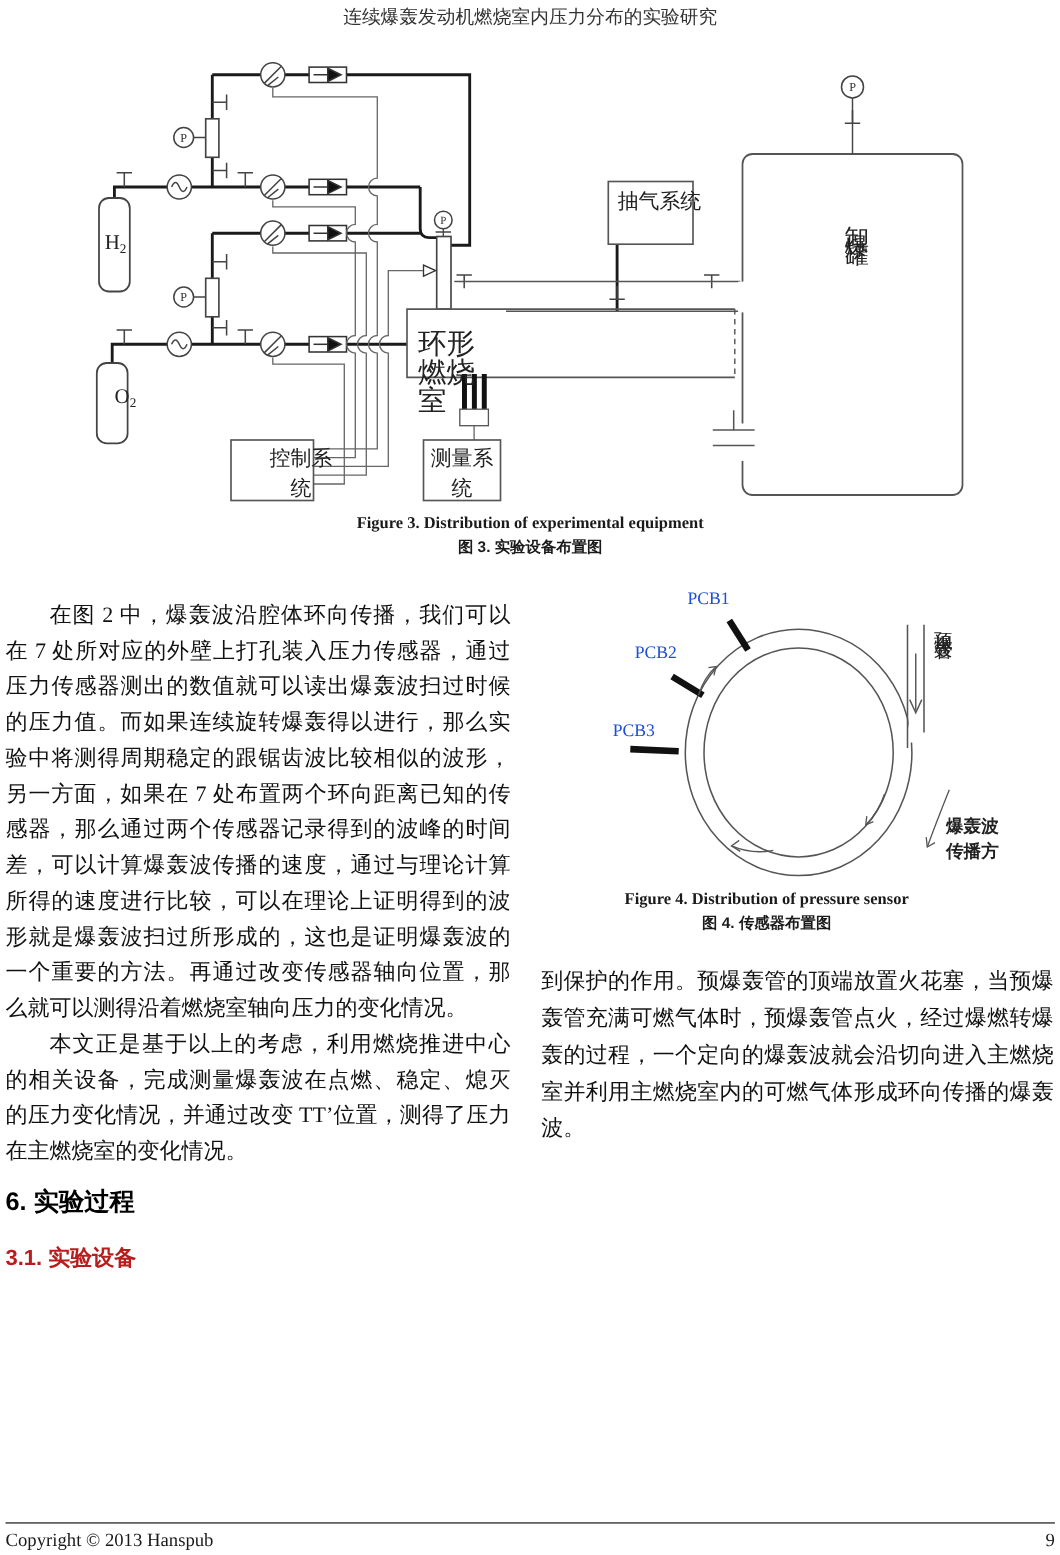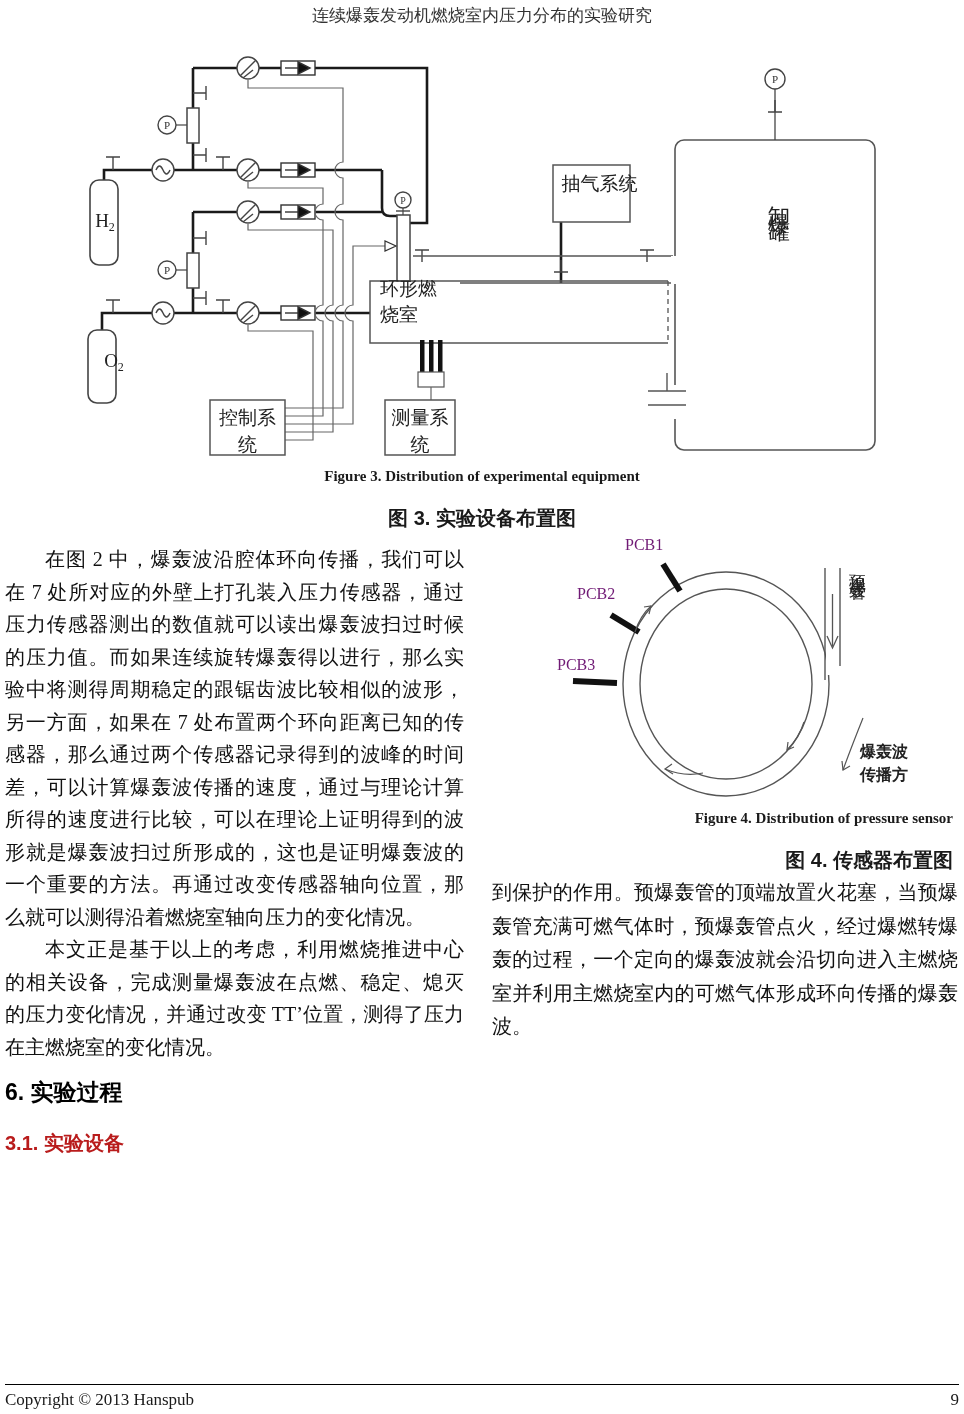--- a/index.html
+++ b/index.html
@@ -7,32 +7,32 @@
        font-family:"Liberation Serif",serif;color:#1a1a1a;}
   .hdr{position:absolute;top:4px;left:0;width:964px;text-align:center;font-size:17px;color:#333;}
   
   .fig3{position:absolute;left:85px;top:48px;width:800px;height:418px;}
   .fig3 svg{position:absolute;left:0;top:0;}
   .flabel{position:absolute;font-family:"Liberation Serif",serif;color:#222;}
   .boxlab{font-size:19px;line-height:27px;text-align:center;}
   .vert{writing-mode:vertical-rl;text-orientation:upright;}
   .cap{position:absolute;text-align:center;font-weight:bold;}
   .cap .en{font-size:15px;font-family:"Liberation Serif",serif;}
-  .cap .zh{font-size:20px;font-family:"Liberation Sans",sans-serif;margin-top:20px;}
+  .cap .zh{font-size:14px;font-family:"Liberation Sans",sans-serif;margin-top:4px;}
   
   .col{position:absolute;text-align:justify;font-size:20px;color:#111;}
   .col p{margin:0;line-height:32.5px;}
   .colR p{line-height:33.5px;}
   .indent{text-indent:2em;}
   h2.sec{font-family:"Liberation Sans",sans-serif;font-size:23px;margin:14px 0 0 0;color:#000;}
   h3.sec{font-family:"Liberation Sans",sans-serif;font-size:20px;margin:22px 0 0 0;color:#b91c1c;}
   .p3{margin-top:22px !important;}
   
   .fig4{position:absolute;left:540px;top:528px;width:420px;height:284px;}
-  .pcb{font-size:16px;font-family:"Liberation Serif",serif;color:#701a75;}
+  .pcb{font-size:16px;font-family:"Liberation Serif",serif;color:#1d4ed8;}
   .ftr{position:absolute;left:5px;top:1384px;width:954px;border-top:1.5px solid #000;
        display:flex;justify-content:space-between;font-size:17px;padding-top:5px;}
   .sub{font-size:12px;vertical-align:-4px;}
   .bott{font-size:19px;}
 </style>
 </head>
 <body>
 
 <div class="hdr">连续爆轰发动机燃烧室内压力分布的实验研究</div>
 
@@ -192,23 +192,23 @@
   <g>
     <circle cx="690" cy="31" r="10" stroke="#444" fill="#fff" stroke-width="1.4"></circle>
     <line x1="690" y1="41" x2="690" y2="92" stroke="#444" stroke-width="1.3"></line>
     <text x="690" y="35" font-size="11" text-anchor="middle" fill="#333">P</text>
   </g>
 </svg>
 
 <div class="flabel bott" style="left:7px;top:162px;width:26px;text-align:center;"><span>H</span><span class="sub">2</span></div>
 <div class="flabel bott" style="left:5px;top:302px;width:26px;text-align:center;padding-left:11px;"><span>O</span><span class="sub">2</span></div>
 <div class="flabel boxlab" style="left:468px;top:122px;width:93px;">抽气系统</div>
-<div class="flabel" style="left:295px;top:228px;width:66px;font-size:19px;line-height:26px;">环形燃烧室</div>
+<div class="flabel" style="left:295px;top:252px;width:66px;font-size:26px;line-height:26px;">环形燃烧室</div>
 <div class="flabel vert" style="left:679px;top:140px;height:120px;font-size:22px;letter-spacing:8px;">卸爆罐</div>
-<div class="flabel boxlab" style="left:125px;top:356px;width:75px;">控制系统</div>
+<div class="flabel boxlab" style="left:125px;top:356px;width:75px;padding-left:26px;">控制系统</div>
 <div class="flabel boxlab" style="left:300px;top:356px;width:70px;">测量系统</div>
 </div>
 
 <div class="cap" style="left:0;top:468px;width:964px;">
   <div class="en">Figure 3. Distribution of experimental equipment</div>
   <div class="zh">图 3.  实验设备布置图</div>
 </div>
 
 <div class="col" style="left:5px;top:543px;width:459px;">
   <p class="indent">在图 2 中，爆轰波沿腔体环向传播，我们可以在 7 处所对应的外壁上打孔装入压力传感器，通过压力传感器测出的数值就可以读出爆轰波扫过时候的压力值。而如果连续旋转爆轰得以进行，那么实验中将测得周期稳定的跟锯齿波比较相似的波形，另一方面，如果在 7 处布置两个环向距离已知的传感器，那么通过两个传感器记录得到的波峰的时间差，可以计算爆轰波传播的速度，通过与理论计算所得的速度进行比较，可以在理论上证明得到的波形就是爆轰波扫过所形成的，这也是证明爆轰波的一个重要的方法。再通过改变传感器轴向位置，那么就可以测得沿着燃烧室轴向压力的变化情况。</p>
@@ -254,21 +254,21 @@
         <path d="M302,233 L303,242 L310,238"></path>
   </g>
 </svg>
 <div class="pcb" style="position:absolute;left:85px;top:8px;">PCB1</div>
 <div class="pcb" style="position:absolute;left:37px;top:57px;">PCB2</div>
 <div class="pcb" style="position:absolute;left:17px;top:128px;">PCB3</div>
 <div class="flabel vert" style="left:306px;top:33px;height:95px;font-size:17px;letter-spacing:3px;">预爆轰管</div>
 <div class="flabel" style="left:320px;top:212px;width:54px;font-size:16px;line-height:23px;font-weight:bold;">爆轰波传播方</div>
 </div>
 
-<div class="cap" style="left:487px;top:810px;width:466px;text-align:right;">
+<div class="cap" style="left:464px;top:810px;width:466px;">
   <div class="en">Figure 4. Distribution of pressure sensor</div>
   <div class="zh">图 4.  传感器布置图</div>
 </div>
 
 <div class="col colR" style="left:492px;top:876px;width:466px;">
   <p>到保护的作用。预爆轰管的顶端放置火花塞，当预爆轰管充满可燃气体时，预爆轰管点火，经过爆燃转爆轰的过程，一个定向的爆轰波就会沿切向进入主燃烧室并利用主燃烧室内的可燃气体形成环向传播的爆轰波。</p>
 </div>
 
 <div class="ftr">
   <span>Copyright © 2013 Hanspub</span>

